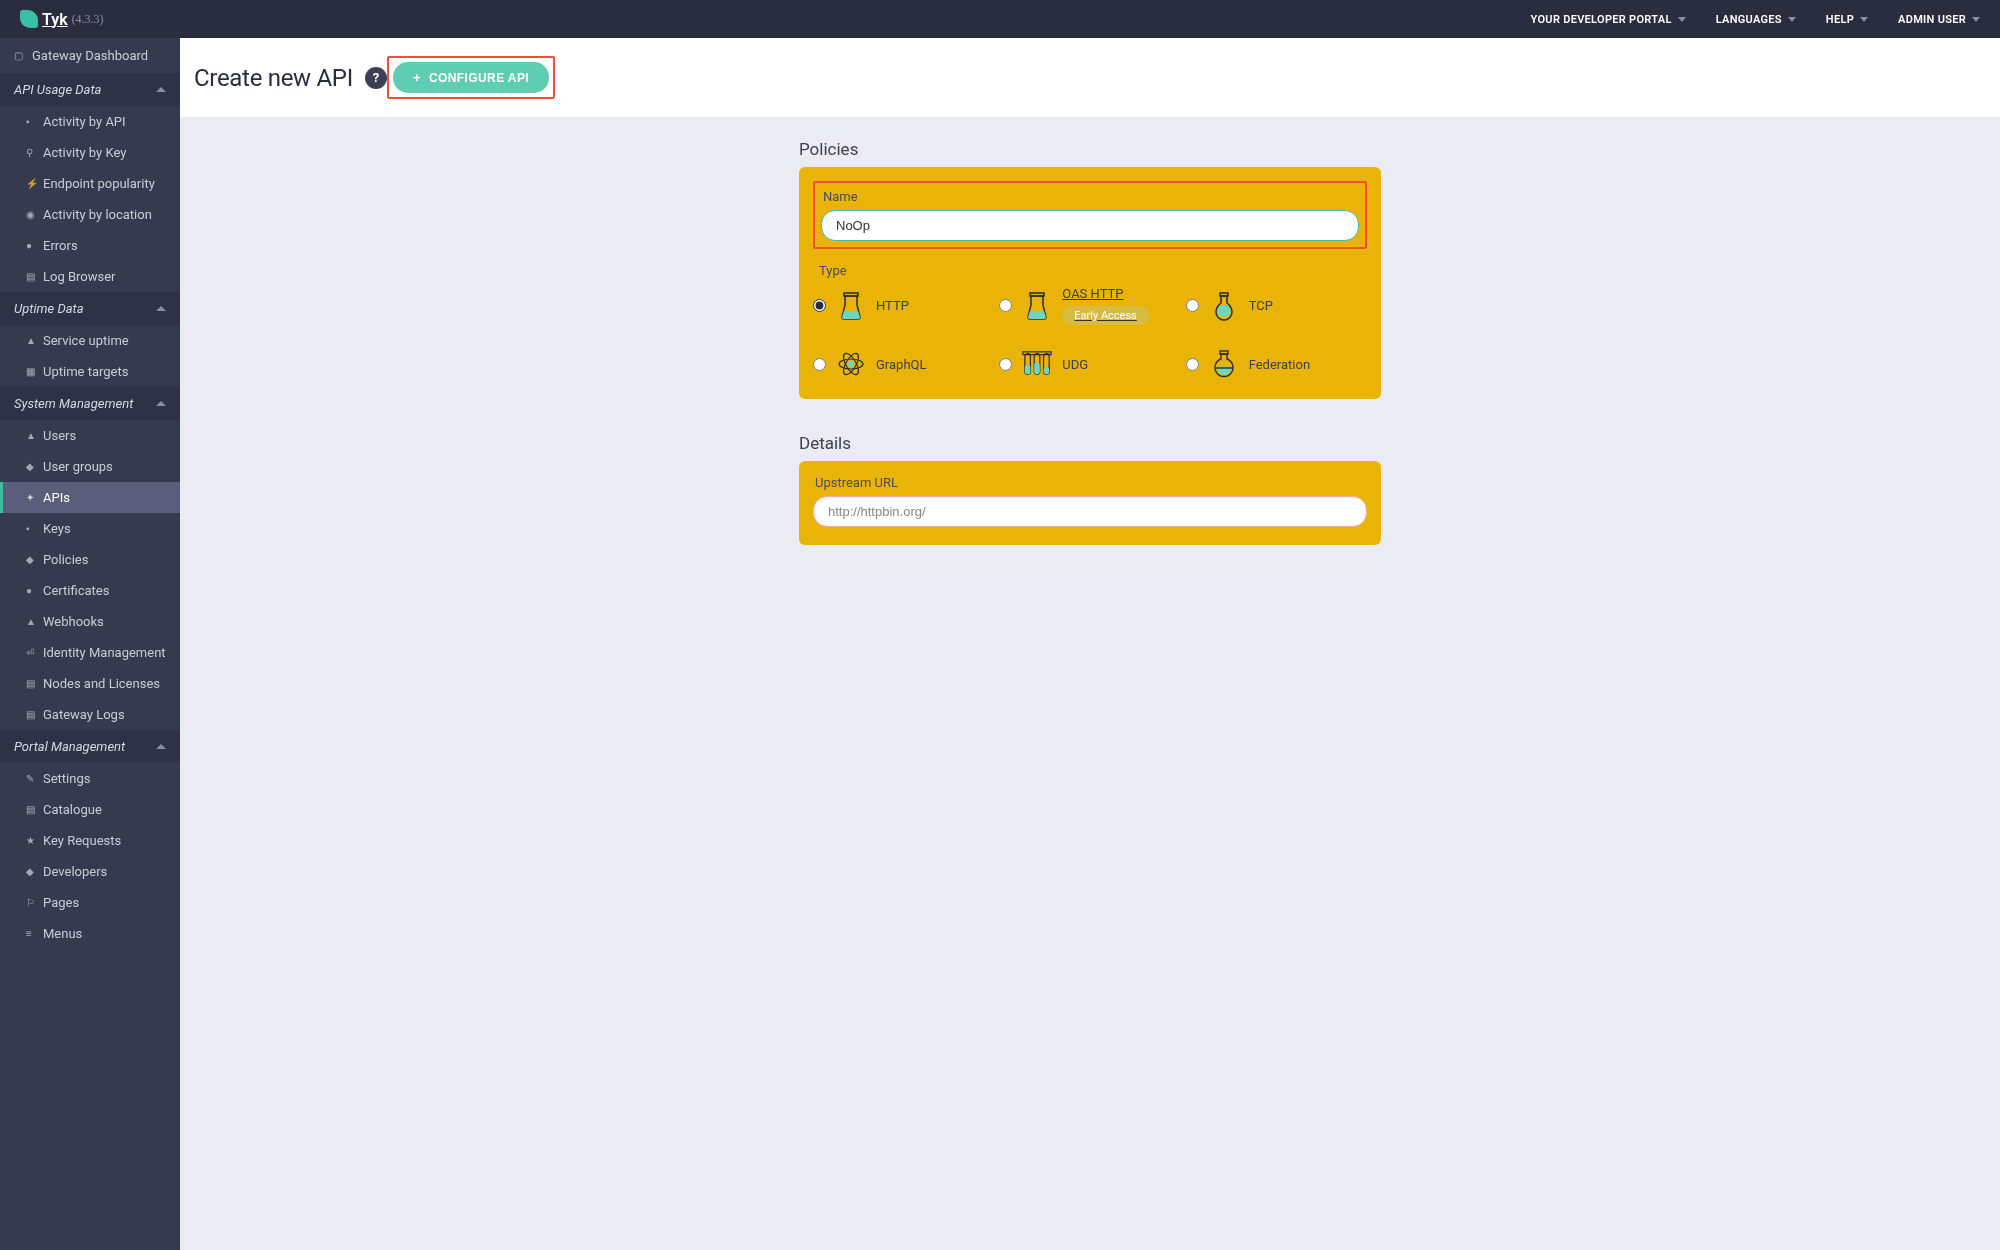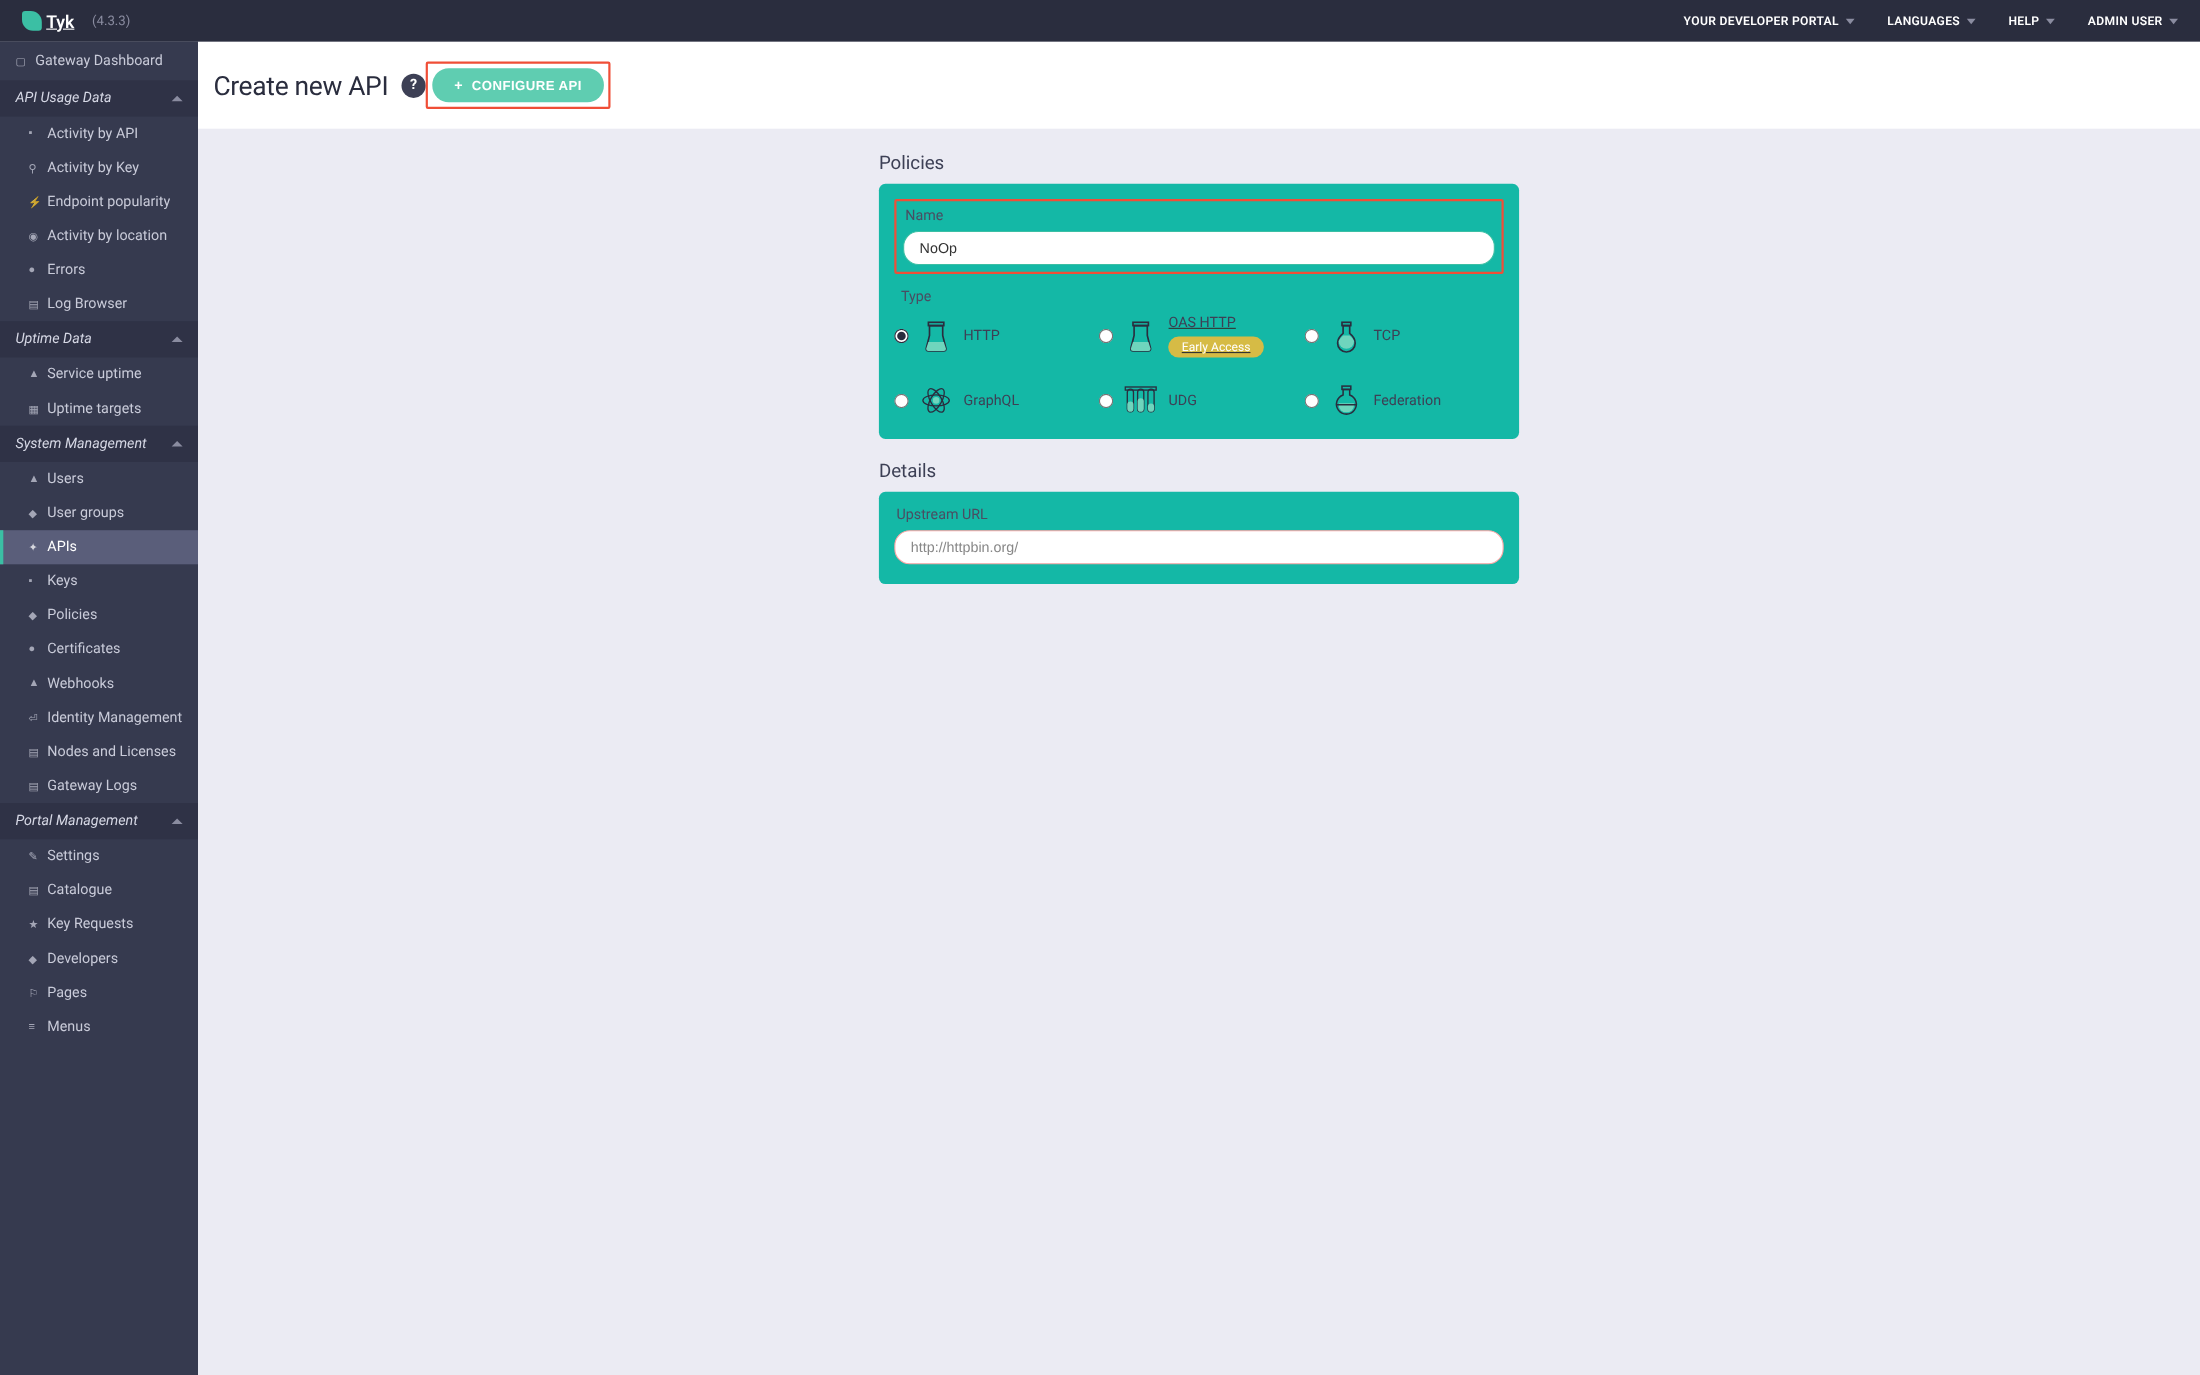--- a/index.html
+++ b/index.html
@@ -30,23 +30,24 @@
     background: #3bbfa4;
     border-radius: 3px 10px 3px 10px;
   }
   .logo-text {
     font-weight: 600;
     font-size: 16px;
     color: #fff;
     text-decoration: underline;
   }
   .version {
-    margin-left: 16px;
+    margin-left: 4px;
     color: #8a8ca0;
     font-size: 12px;
+    font-family: Liberation Serif, serif;
   }
   .header-right {
     margin-left: auto;
     display: flex;
     gap: 30px;
     align-items: center;
   }
   .header-link {
     color: #fff;
     font-size: 11px;
@@ -182,24 +183,24 @@
   }
   .section-wrap { width: 582px; }
   .section-title {
     font-size: 17px;
     color: #3d4055;
     margin-bottom: 8px;
     margin-top: 4px;
     font-weight: 400;
   }
   .card {
-    background: #14b8a6;
+    background: #eab308;
     border-radius: 6px;
     padding: 14px 14px 18px 14px;
-    margin-bottom: 20px;
+    margin-bottom: 34px;
   }
   
   .highlight-box {
     border: 2px solid #f04e37;
     border-radius: 2px;
     padding: 6px;
     margin-bottom: 14px;
   }
   .field-label {
     font-size: 13px;

